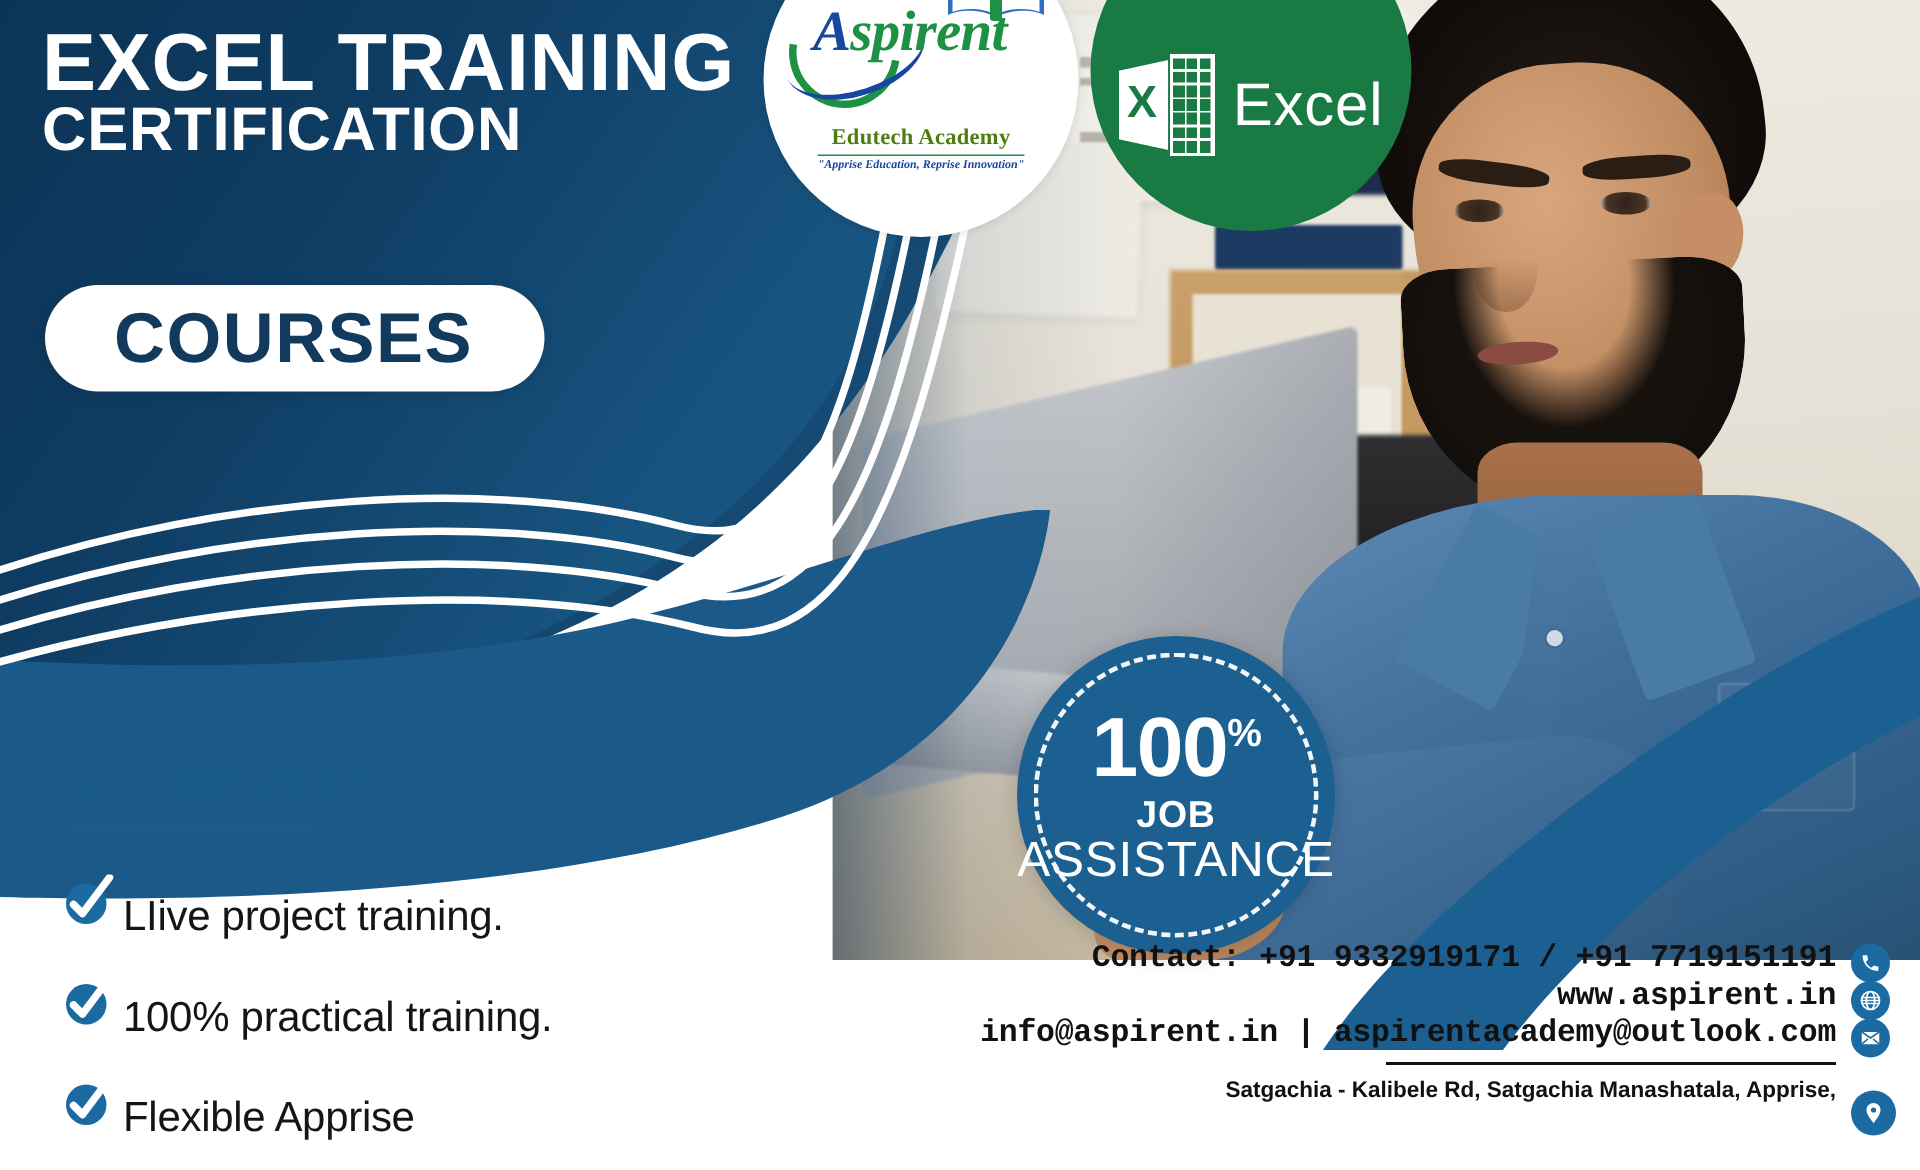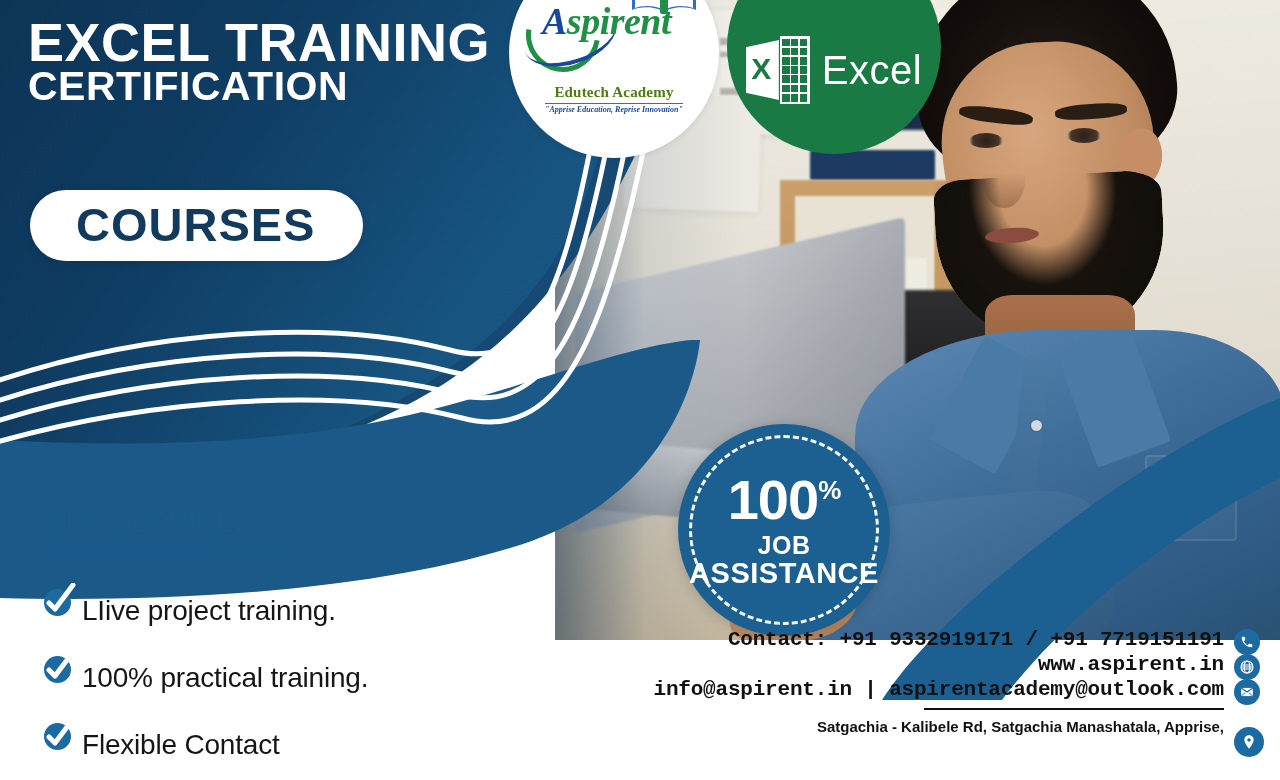--- a/index.html
+++ b/index.html
@@ -317,21 +317,21 @@
     box-shadow:0 2px 14px rgba(0,0,0,.18);
   }
   .job-badge::after {
     content:""; position:absolute; inset:11px;
     border:3px dashed #ffffff; border-radius:50%;
     opacity:.95;
   }
   .job-pct { font-size:56px; font-weight:700; line-height:1; letter-spacing:-1px; }
   .job-pct sup { font-size:26px; vertical-align:super; font-weight:700; }
   .job-l1 { font-size:25px; font-weight:700; line-height:1.05; margin-top:4px; letter-spacing:.5px; }
-  .job-l2 { font-size:29px; font-weight:700; line-height:1.05; letter-spacing:.5px; }
+  .job-l2 { font-size:33px; font-weight:400; line-height:1.05; letter-spacing:.5px; }
 
   
   .services { position:absolute; left:44px; top:508px; width:620px; }
   .svc-title {
     font-size:27px; font-weight:700; color:#1a5a8c;
     letter-spacing:.4px; text-transform:uppercase;
   }
   .svc-rule {
     width:260px; height:5px; margin-top:11px;
     background:linear-gradient(90deg,#1a5a8c 0%,#1a5a8c 62%,rgba(26,90,140,0) 100%);
@@ -558,21 +558,21 @@
       </div>
 
 
       <div class="svc-item">
         <span class="check">
           <span class="dot"></span>
           <svg width="34" height="34" viewBox="0 0 34 34">
               <path d="M7 20 L13 26 L31 2" fill="none" stroke="#ffffff" stroke-width="5" stroke-linecap="round" stroke-linejoin="round"></path>
             </svg>
         </span>
-        <span class="svc-text">Flexible Contact</span>
+        <span class="svc-text">Flexible Apprise</span>
       </div>
 
     </div>
   </div>
 
   <div class="contact">
 
     <div class="c-rowwrap">
       <div class="c-row">
         <span class="c-text">Contact: +91 9332919171 / +91 7719151191</span>

